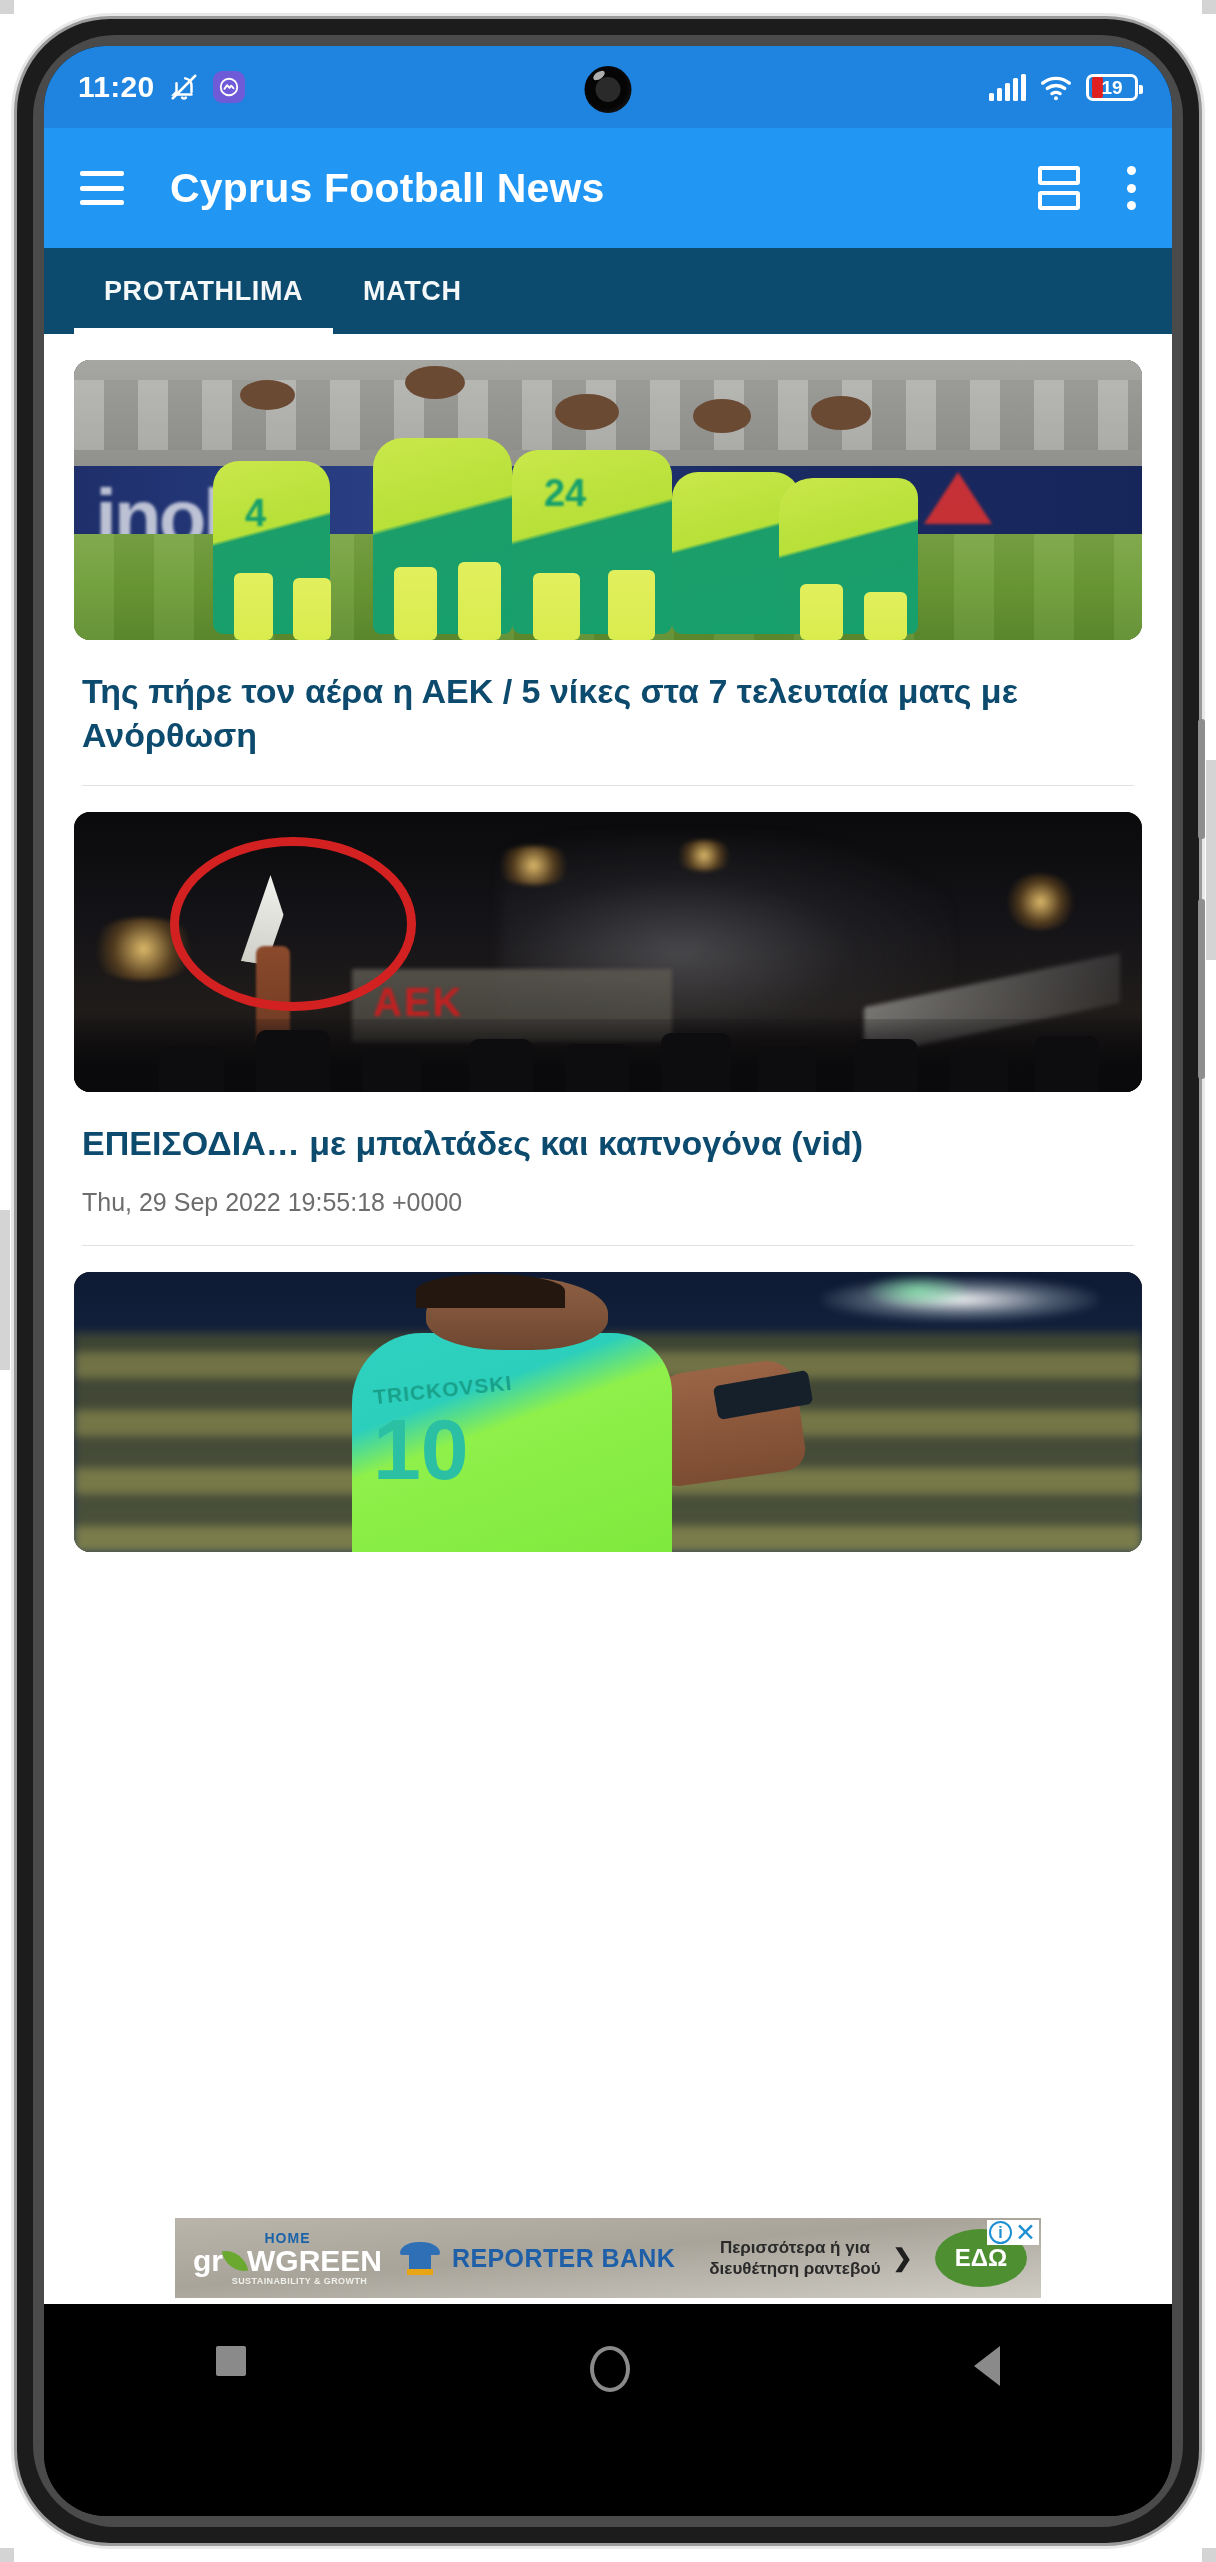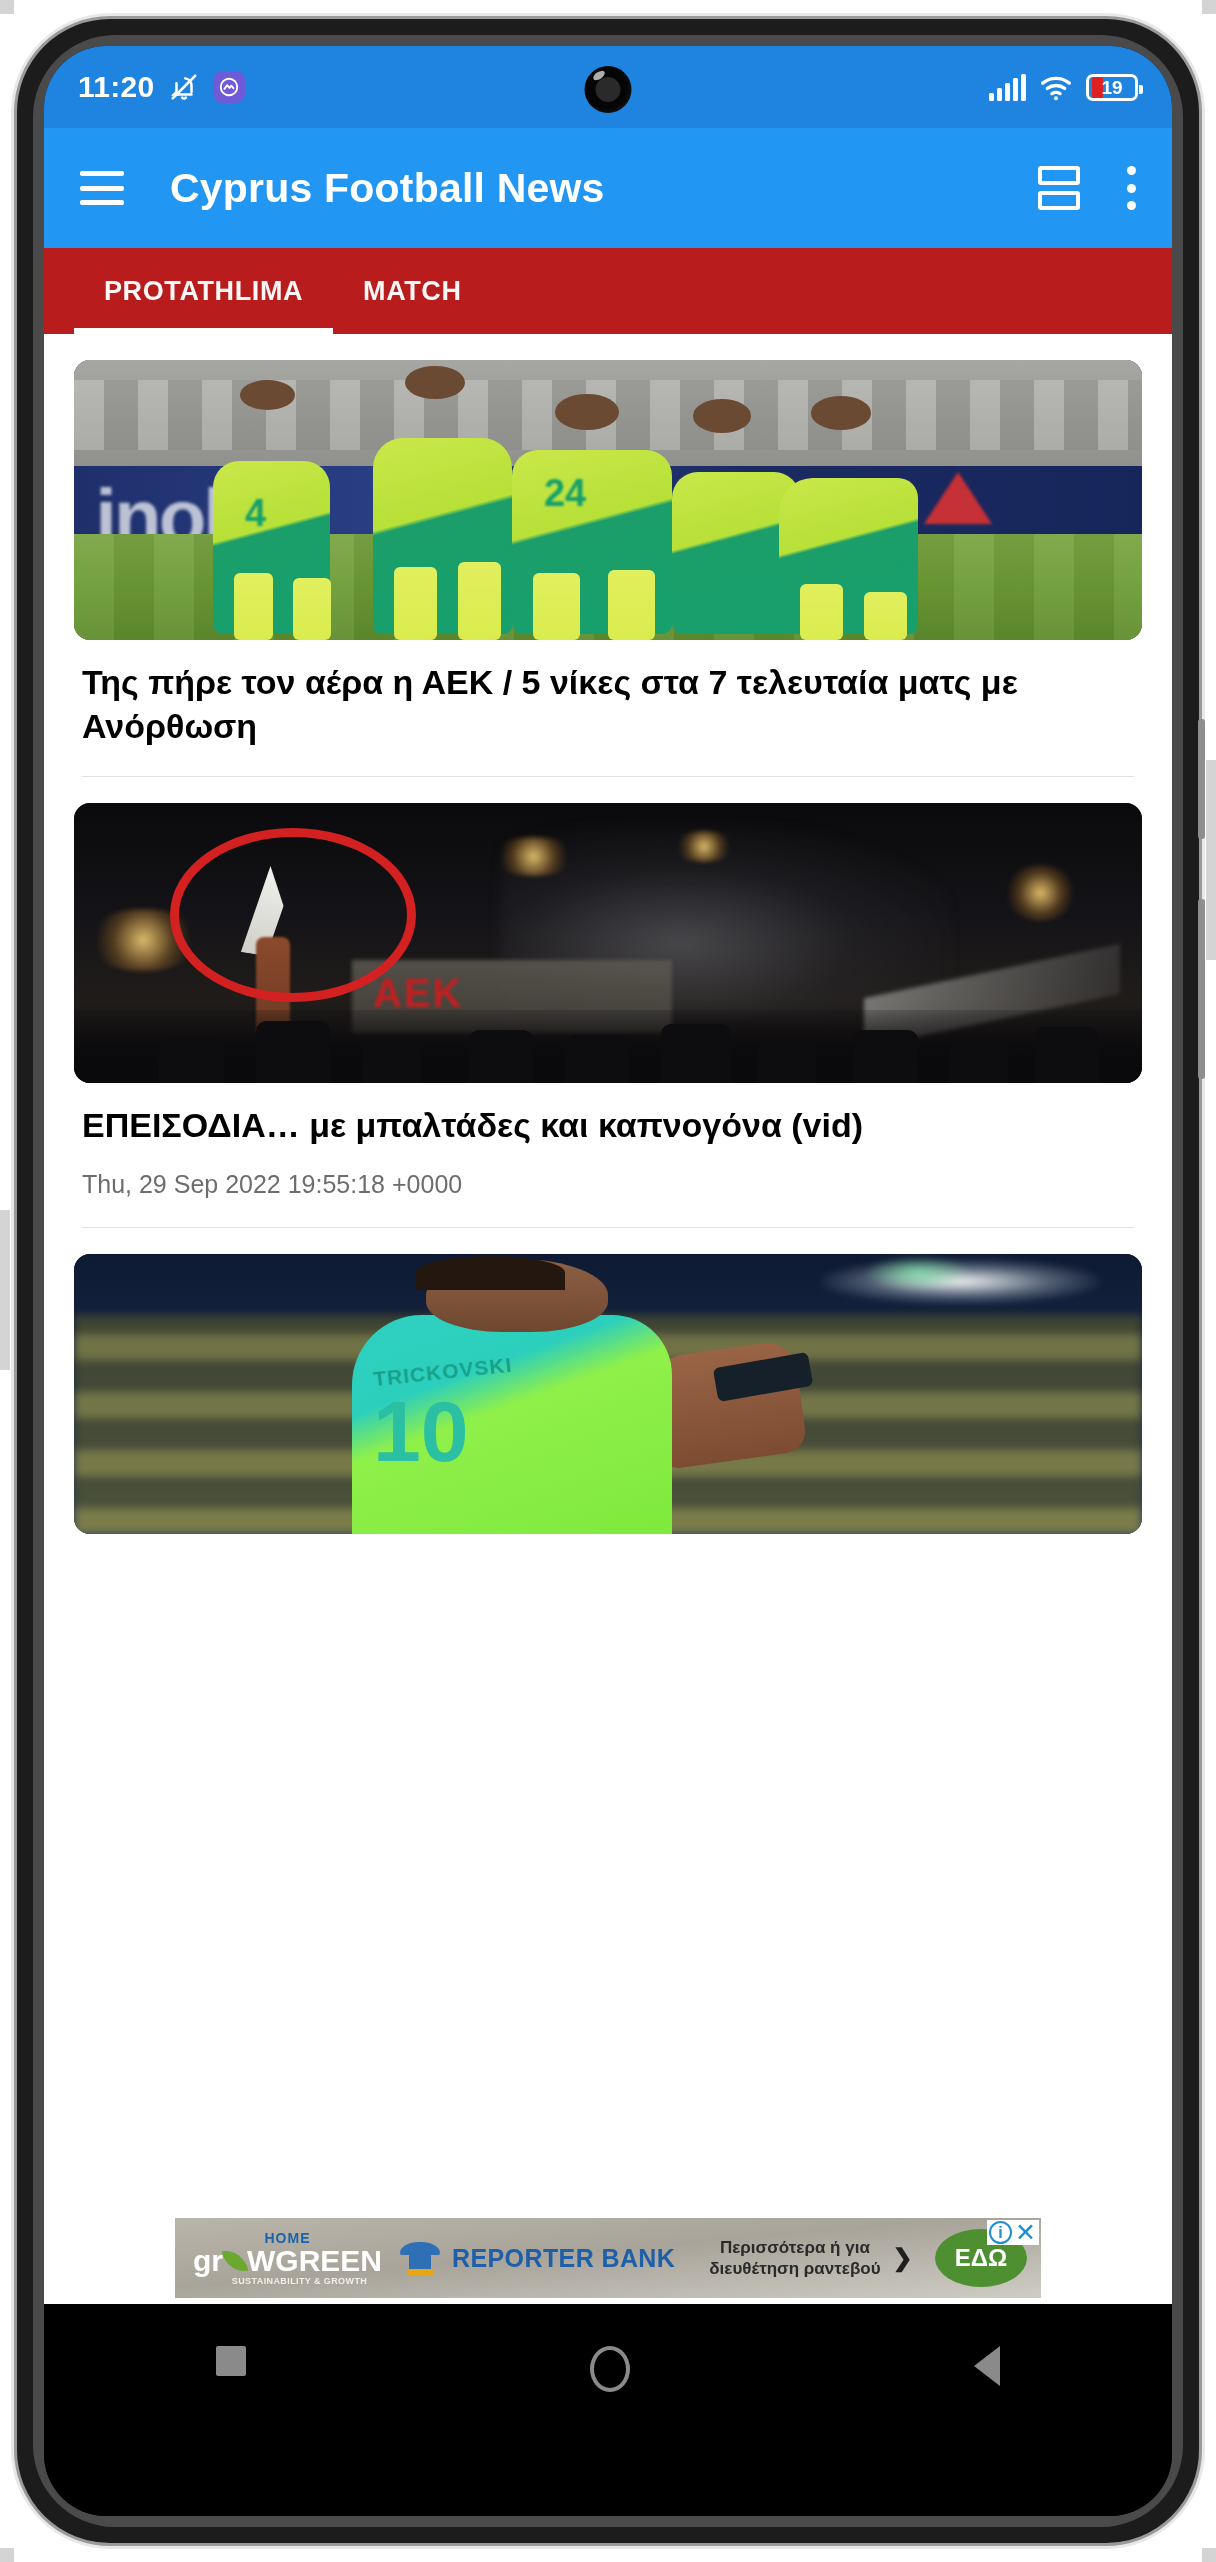--- a/index.html
+++ b/index.html
@@ -187,21 +187,21 @@
   .view-toggle i { display: block; flex: 1; border: 4px solid #ffffff; border-radius: 3px; }
   .overflow-dots { width: 10px; height: 44px; display: flex; flex-direction: column; justify-content: space-between; align-items: center; cursor: pointer; }
   .overflow-dots i { display: block; width: 9px; height: 9px; border-radius: 50%; background: #ffffff; }
 
   
   .tab-bar {
     position: absolute;
     left: 0; top: 202px;
     width: 100%;
     height: 86px;
-    background: #b91c1c;
+    background: #0c4a6e;
     display: flex;
     align-items: center;
     padding-left: 30px;
     overflow: hidden;
   }
   .tab {
     position: relative;
     height: 86px;
     display: flex;
     align-items: center;
@@ -232,25 +232,25 @@
   }
   .article { padding: 26px 30px 0 30px; }
   .article-thumb {
     width: 100%;
     border-radius: 16px;
     overflow: hidden;
     position: relative;
     background: #2a2f23;
   }
   .article-title {
-    margin-top: 21px;
+    margin-top: 30px;
     font-size: 34px;
     line-height: 1.28;
     font-weight: 700;
-    color: #000000;
+    color: #0c4a6e;
     padding: 0 8px;
   }
   .article-date {
     margin-top: 22px;
     font-size: 25px;
     color: #6d6d6d;
     padding: 0 8px;
   }
   .divider {
     margin: 28px 8px 0 8px;

